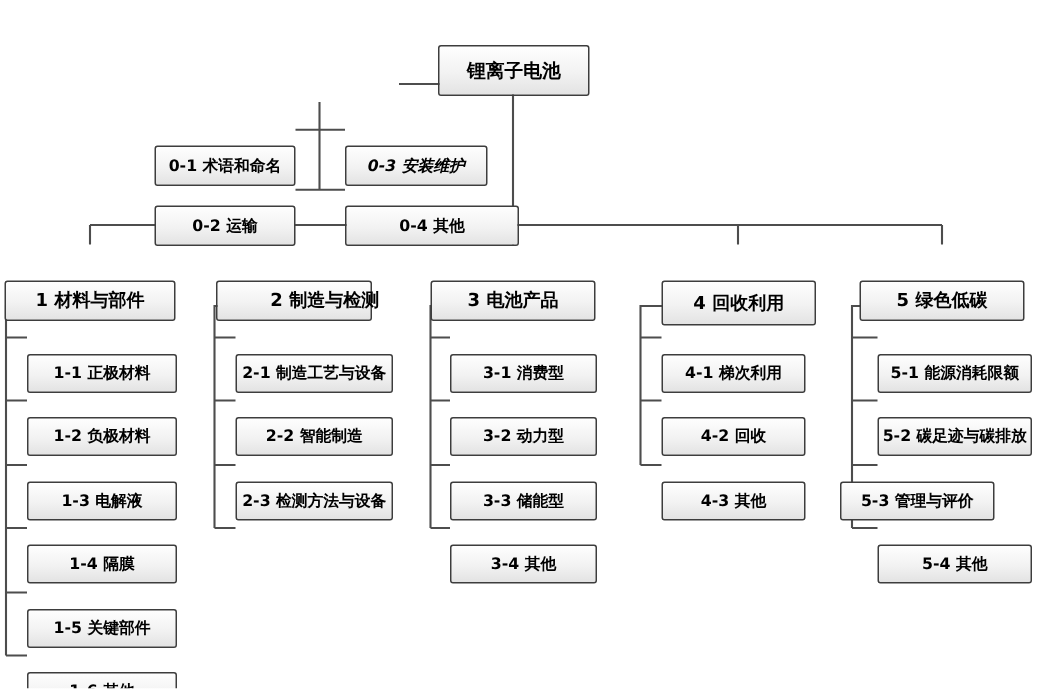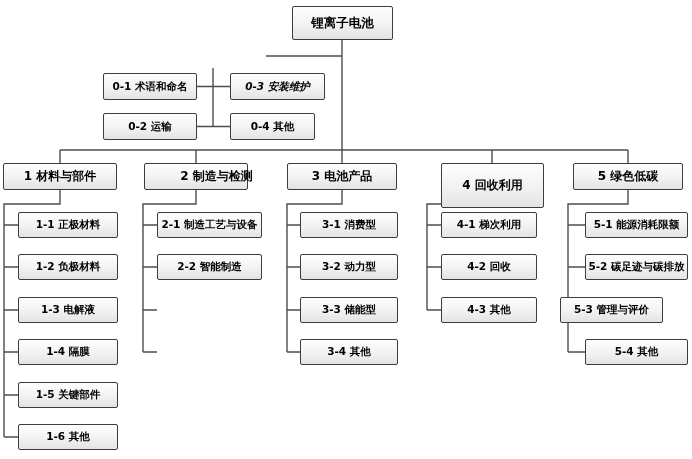--- a/index.html
+++ b/index.html
@@ -28,20 +28,21 @@
     display: flex;
     align-items: center;
     justify-content: center;
     border: 1.6px solid #3d3d3d;
     border-radius: 2px;
     background: linear-gradient(180deg, #fefefe 0%, #f2f2f2 55%, #e3e3e3 100%);
     color: #000000;
     font-weight: bold;
     white-space: nowrap;
     text-align: center;
+    margin-top: 24px;
   }
   .node.root  { font-size: 12.5px; }
   .node.head  { font-size: 12px; }
   .node.leaf  { font-size: 10.5px; }
 </style>
 </head>
 <body>
 
 <div id="stage">
 
@@ -78,37 +79,38 @@
       <path d="M628 190 V204 H568 V352"></path>
       <path d="M568 225 H585 M568 267 H585 M568 310 H585 M568 352 H585"></path>
     </g>
   </svg>
 
   <div class="node root" style="left:292px; top:6px; width:101px; height:34px;">锂离子电池</div>
 
   <div class="node leaf" style="left:103px; top:73px; width:94px; height:27px;">0-1 术语和命名</div>
   <div class="node leaf" style="left:230px; top:73px; width:95px; height:27px;font-style:italic;">0-3 安装维护</div>
   <div class="node leaf" style="left:103px; top:113px; width:94px; height:27px;">0-2 运输</div>
-  <div class="node leaf" style="left:230px; top:113px; width:85px; height:27px;">0-4 其他</div>
+  <div class="node leaf" style="left:230px; top:113px; width:116px; height:27px;">0-4 其他</div>
 
   <div class="node head" style="left:3px; top:163px; width:114px; height:27px;">1 材料与部件</div>
   <div class="node head" style="left:144px; top:163px; width:104px; height:27px;padding-left:41px;">2 制造与检测</div>
   <div class="node head" style="left:287px; top:163px; width:110px; height:27px;">3 电池产品</div>
-  <div class="node head" style="left:441px; top:163px; width:103px; height:45px;">4 回收利用</div>
+  <div class="node head" style="left:441px; top:163px; width:103px; height:30px;">4 回收利用</div>
   <div class="node head" style="left:573px; top:163px; width:110px; height:27px;text-align:right;">5 绿色低碳</div>
 
   <div class="node leaf" style="left:18px; top:212px; width:100px; height:26px;">1-1 正极材料</div>
   <div class="node leaf" style="left:18px; top:254px; width:100px; height:26px;">1-2 负极材料</div>
   <div class="node leaf" style="left:18px; top:297px; width:100px; height:26px;">1-3 电解液</div>
   <div class="node leaf" style="left:18px; top:339px; width:100px; height:26px;">1-4 隔膜</div>
   <div class="node leaf" style="left:18px; top:382px; width:100px; height:26px;">1-5 关键部件</div>
   <div class="node leaf" style="left:18px; top:424px; width:100px; height:26px;">1-6 其他</div>
 
   <div class="node leaf" style="left:157px; top:212px; width:105px; height:26px;">2-1 制造工艺与设备</div>
   <div class="node leaf" style="left:157px; top:254px; width:105px; height:26px;">2-2 智能制造</div>
+  <div class="node leaf" style="left:157px; top:297px; width:105px; height:26px;">2-3 检测方法与设备</div>
 
   <div class="node leaf" style="left:300px; top:212px; width:98px; height:26px;">3-1 消费型</div>
   <div class="node leaf" style="left:300px; top:254px; width:98px; height:26px;">3-2 动力型</div>
   <div class="node leaf" style="left:300px; top:297px; width:98px; height:26px;">3-3 储能型</div>
   <div class="node leaf" style="left:300px; top:339px; width:98px; height:26px;">3-4 其他</div>
 
   <div class="node leaf" style="left:441px; top:212px; width:96px; height:26px;">4-1 梯次利用</div>
   <div class="node leaf" style="left:441px; top:254px; width:96px; height:26px;">4-2 回收</div>
   <div class="node leaf" style="left:441px; top:297px; width:96px; height:26px;">4-3 其他</div>
 

